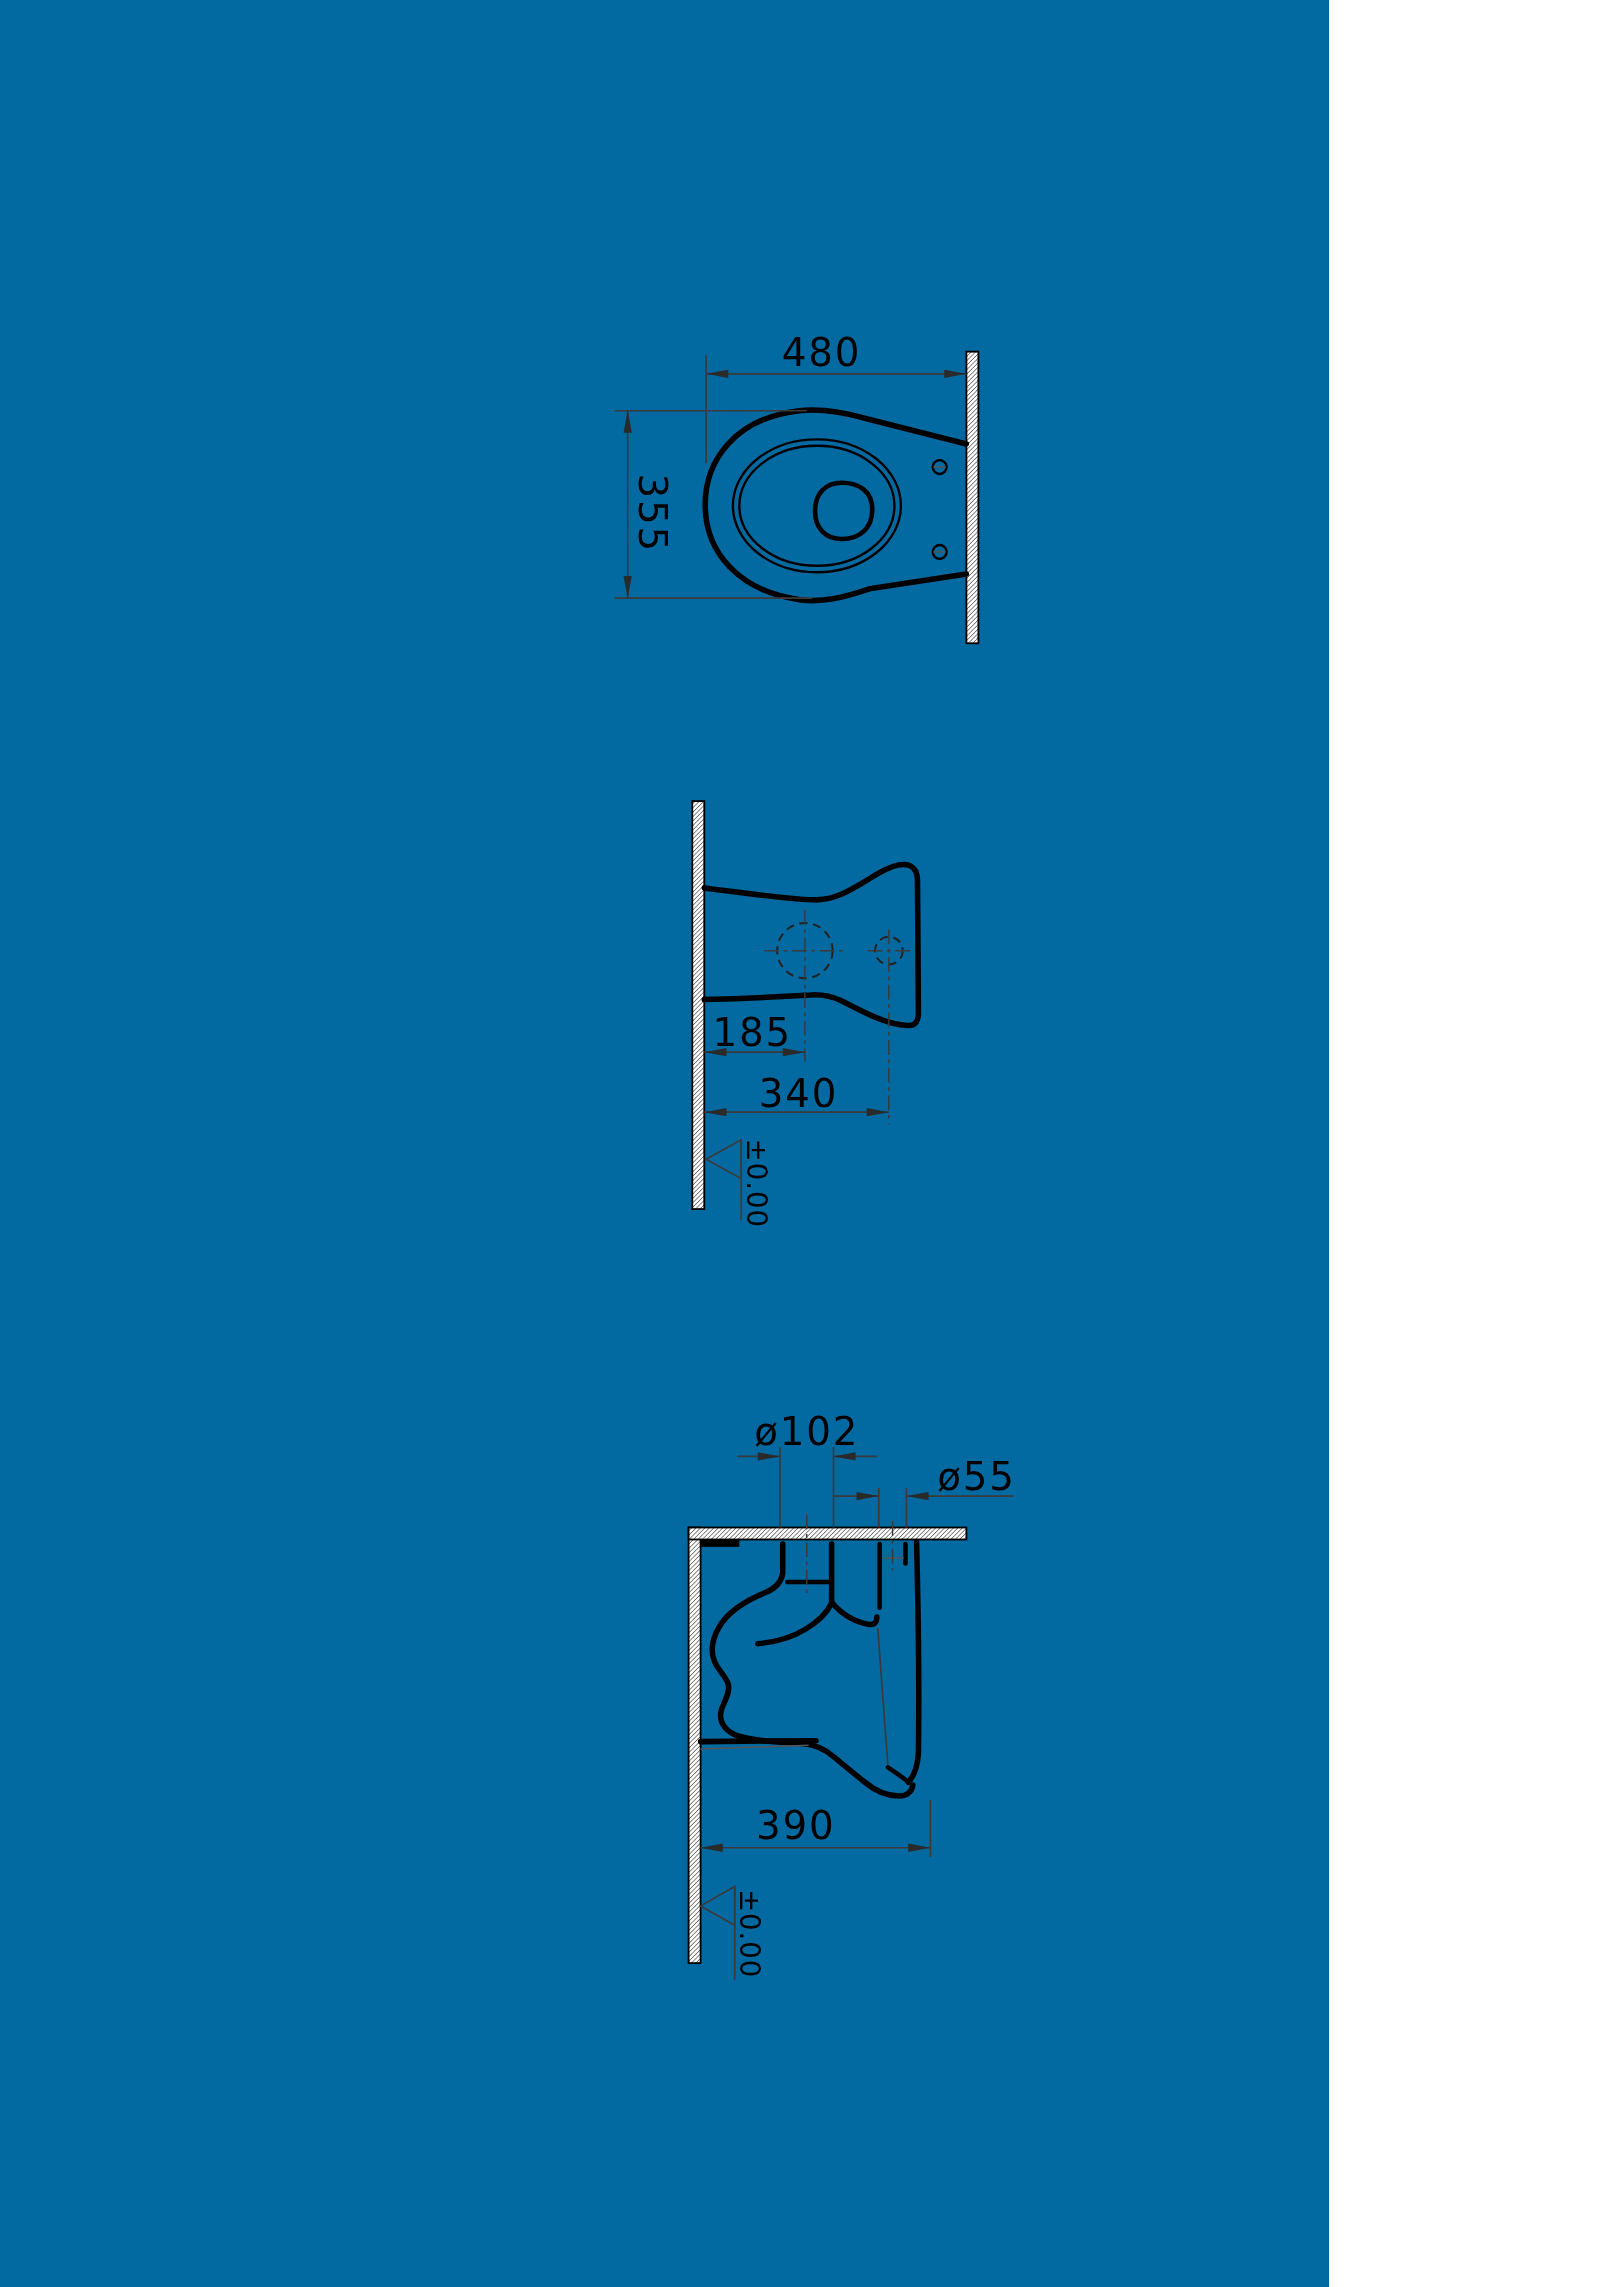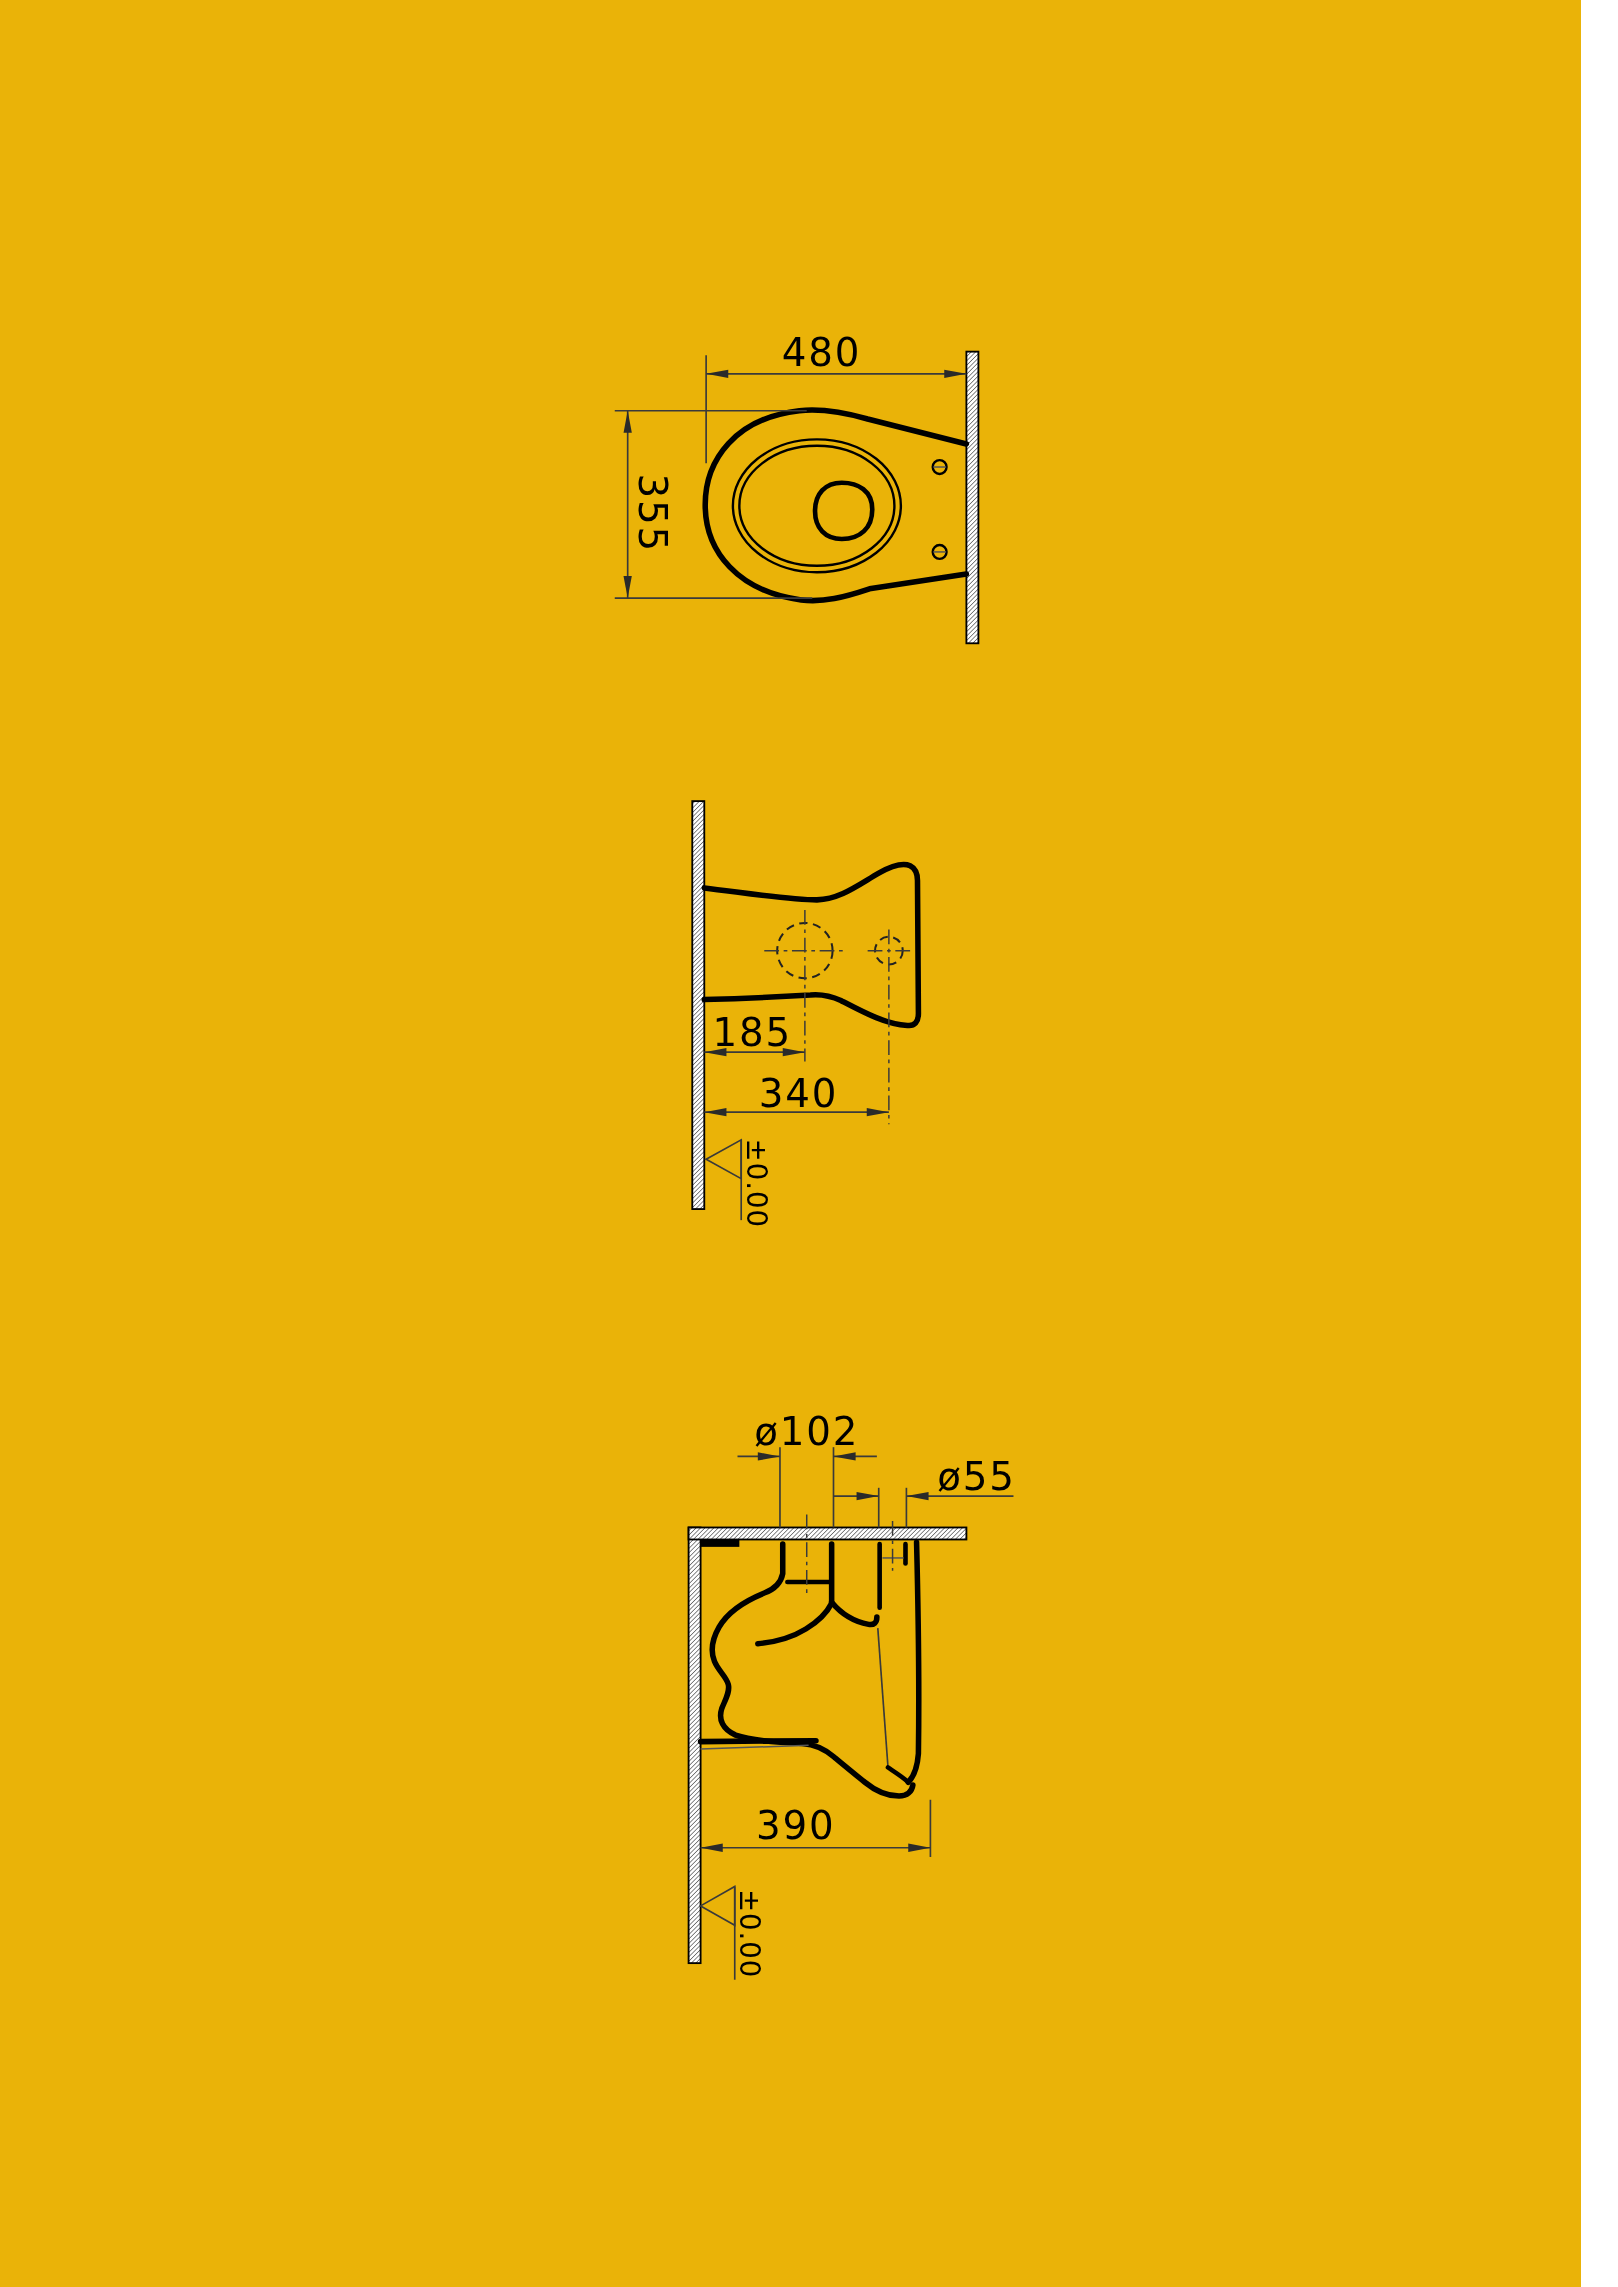--- a/index.html
+++ b/index.html
@@ -2,23 +2,23 @@
 <html style="font-size:14.8px"><head>
 <meta charset="utf-8">
 <style>
   html, body {
     margin: 0;
     padding: 0;
     background: #ffffff;
   }
   .canvas {
     position: relative;
-    width: 1581px;
+    width: 1329px;
     height: 2288px;
-    background: #eab308;
+    background: #0369a1;
     overflow: hidden;
   }
   svg {
     position: absolute;
     left: 0;
     top: 0;
   }
   .thick {
     fill: none;
     stroke: #000000;

